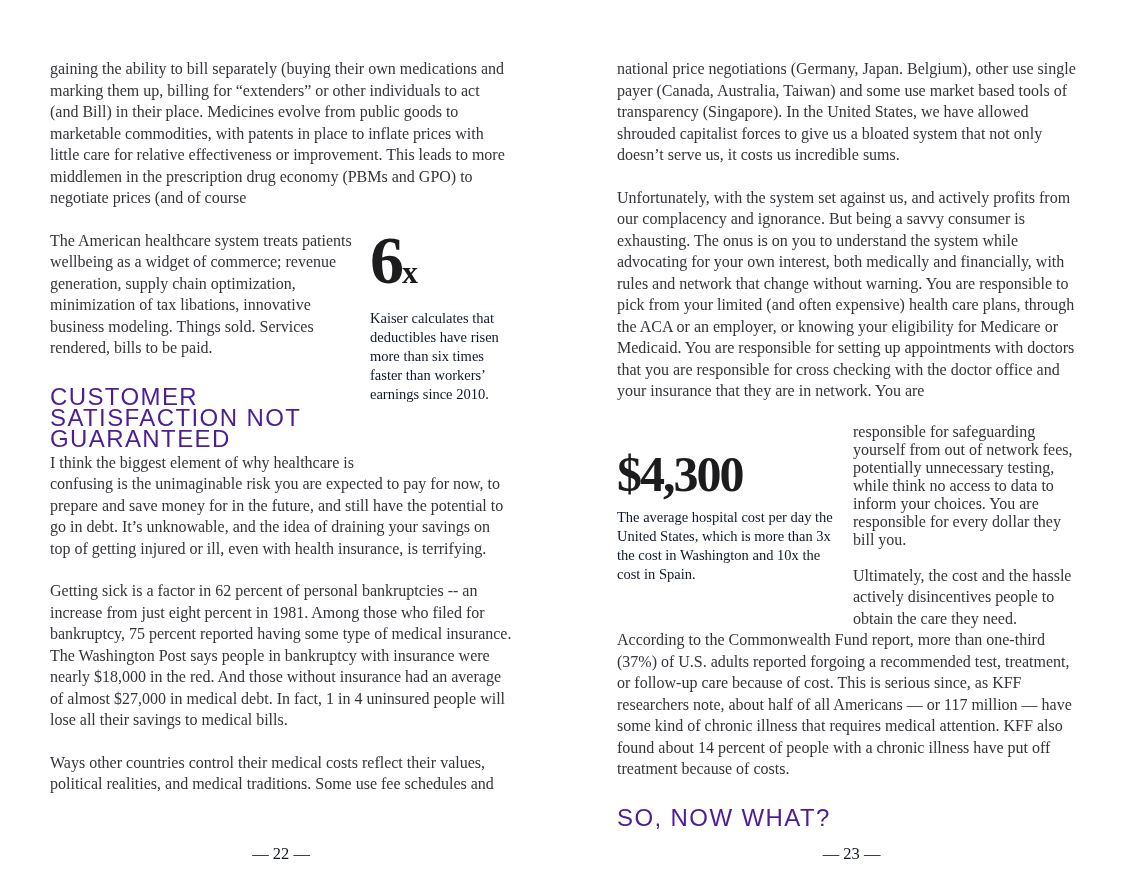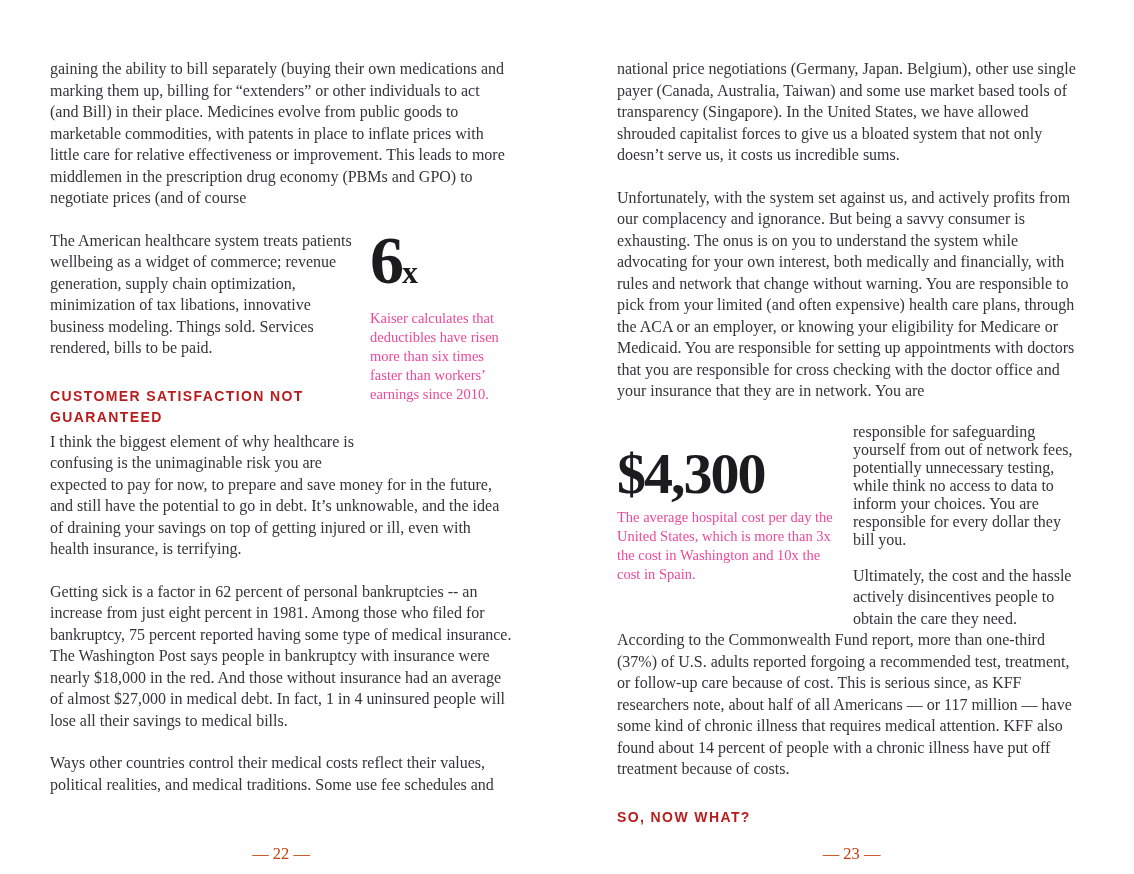--- a/index.html
+++ b/index.html
@@ -26,24 +26,24 @@
 
   p.body-text {
     margin: 0 0 21px 0;
     font-size: 16px;
     line-height: 21.5px;
     text-align: left;
   }
 
   h2.section-heading {
     font-family: "Liberation Sans", sans-serif;
-    font-weight: 700;
-    font-size: 14px;
+    font-weight: 400;
+    font-size: 24px;
     letter-spacing: 1.4px;
-    color: #b91c1c;
+    color: #4c1d95;
     margin: 27px 0 3px 0;
     line-height: 21px;
   }
 
   .callout {
     font-family: Liberation Serif, serif;
     color: #1c1c1e;
   }
   .callout-right {
     float: right;
@@ -67,40 +67,40 @@
   .callout-right .stat-number {
     font-size: 68px;
     line-height: 56px;
     letter-spacing: -2px;
   }
   .callout-right .stat-suffix {
     font-size: 32px;
     letter-spacing: 0;
   }
   .callout-left .stat-number {
-    font-size: 58px;
+    font-size: 50px;
     line-height: 50px;
     letter-spacing: -2px;
   }
   .stat-caption {
     font-size: 14.5px;
     line-height: 19px;
-    color: #ec4899;
+    color: #0f172a;
     margin-top: 9px;
     font-weight: 400;
   }
 
   .page-number {
     position: absolute;
     top: 786px;
     left: 0;
     width: 100%;
     text-align: center;
     font-size: 16.5px;
-    color: #c2410c;
+    color: #0f172a;
   }
 </style>
 </head>
 <body>
 
 <div class="page page-left">
   <p class="body-text">
     <span>gaining the ability to bill separately (buying their own medications and marking them up, billing for “extenders” or other individuals to act (and Bill) in their place. Medicines evolve from public goods to marketable commodities, with patents in place to inflate prices with little care for relative effectiveness or improvement. This leads to more middlemen in the prescription drug economy (PBMs and GPO) to negotiate prices (and of course</span>
     </p><aside class="callout callout-right">
       <div class="stat-number"><span>6</span><span class="stat-suffix">x</span></div>

